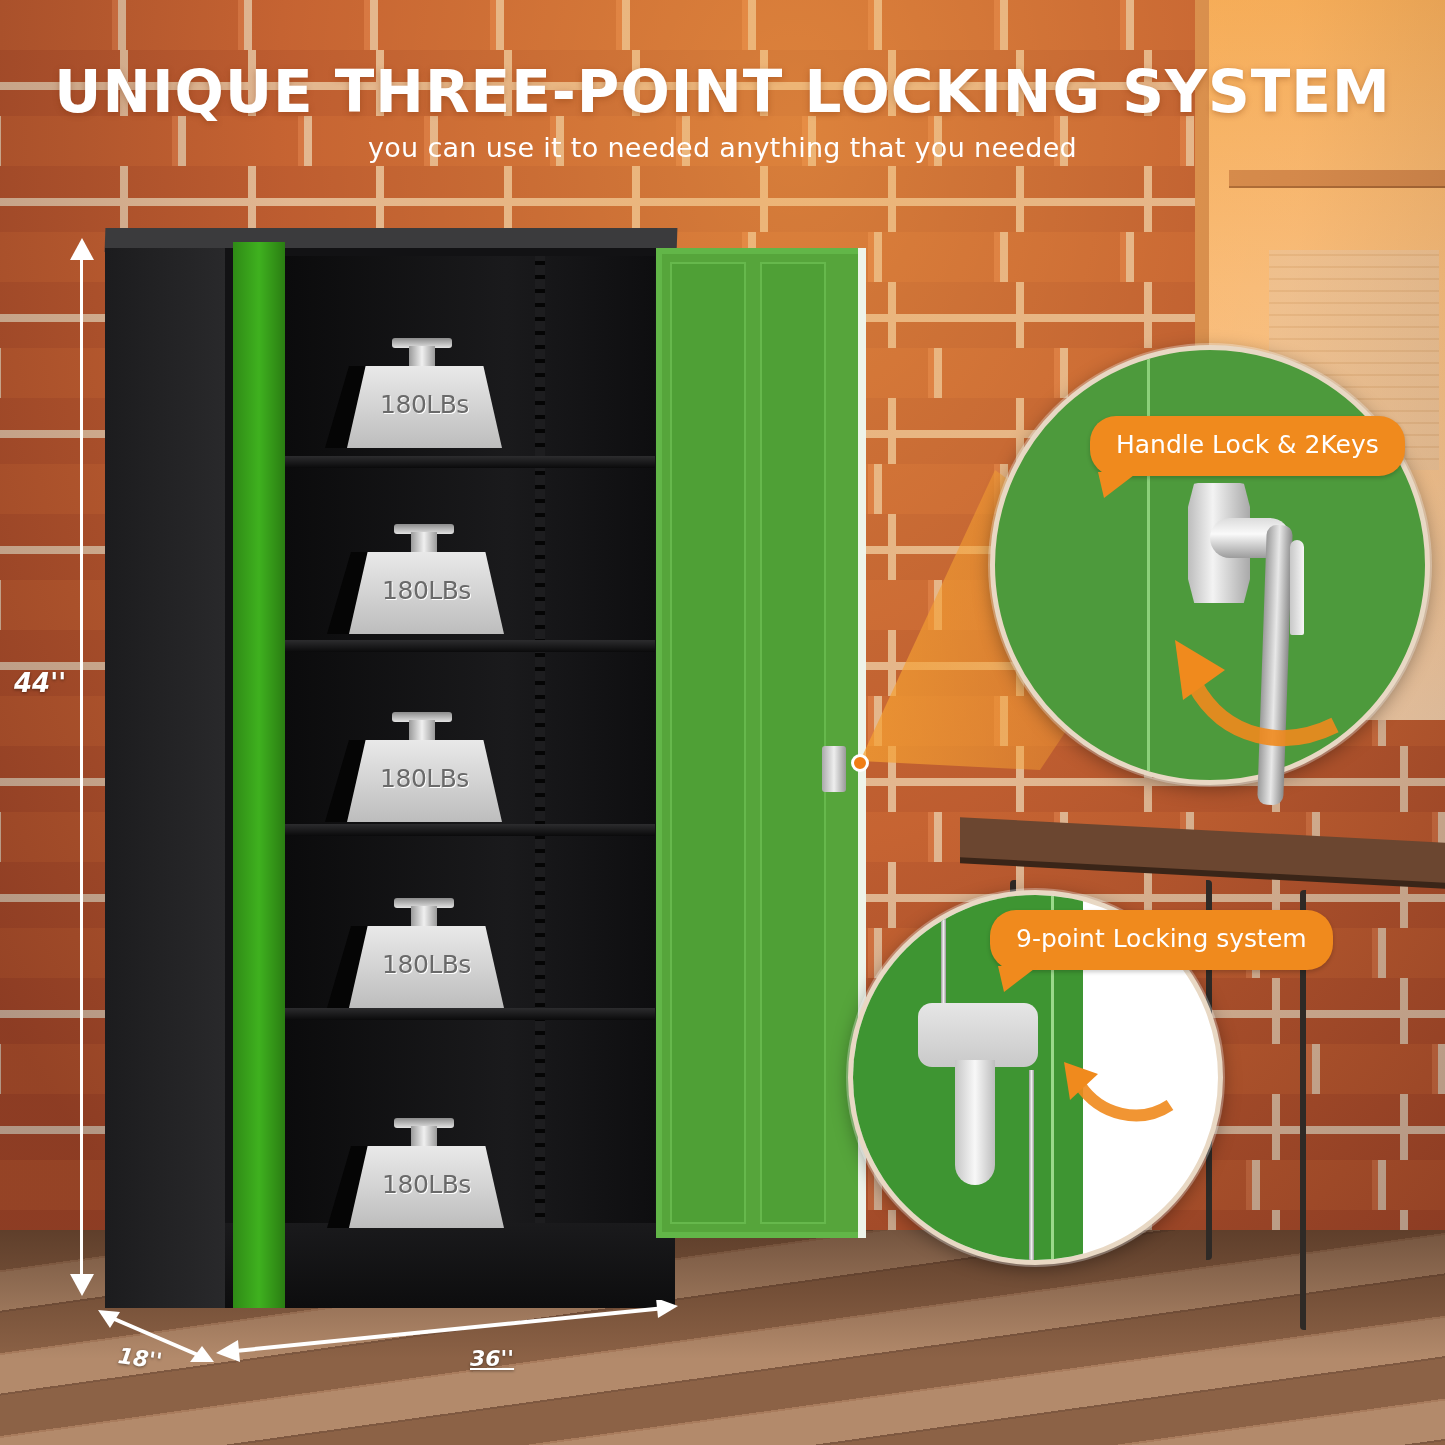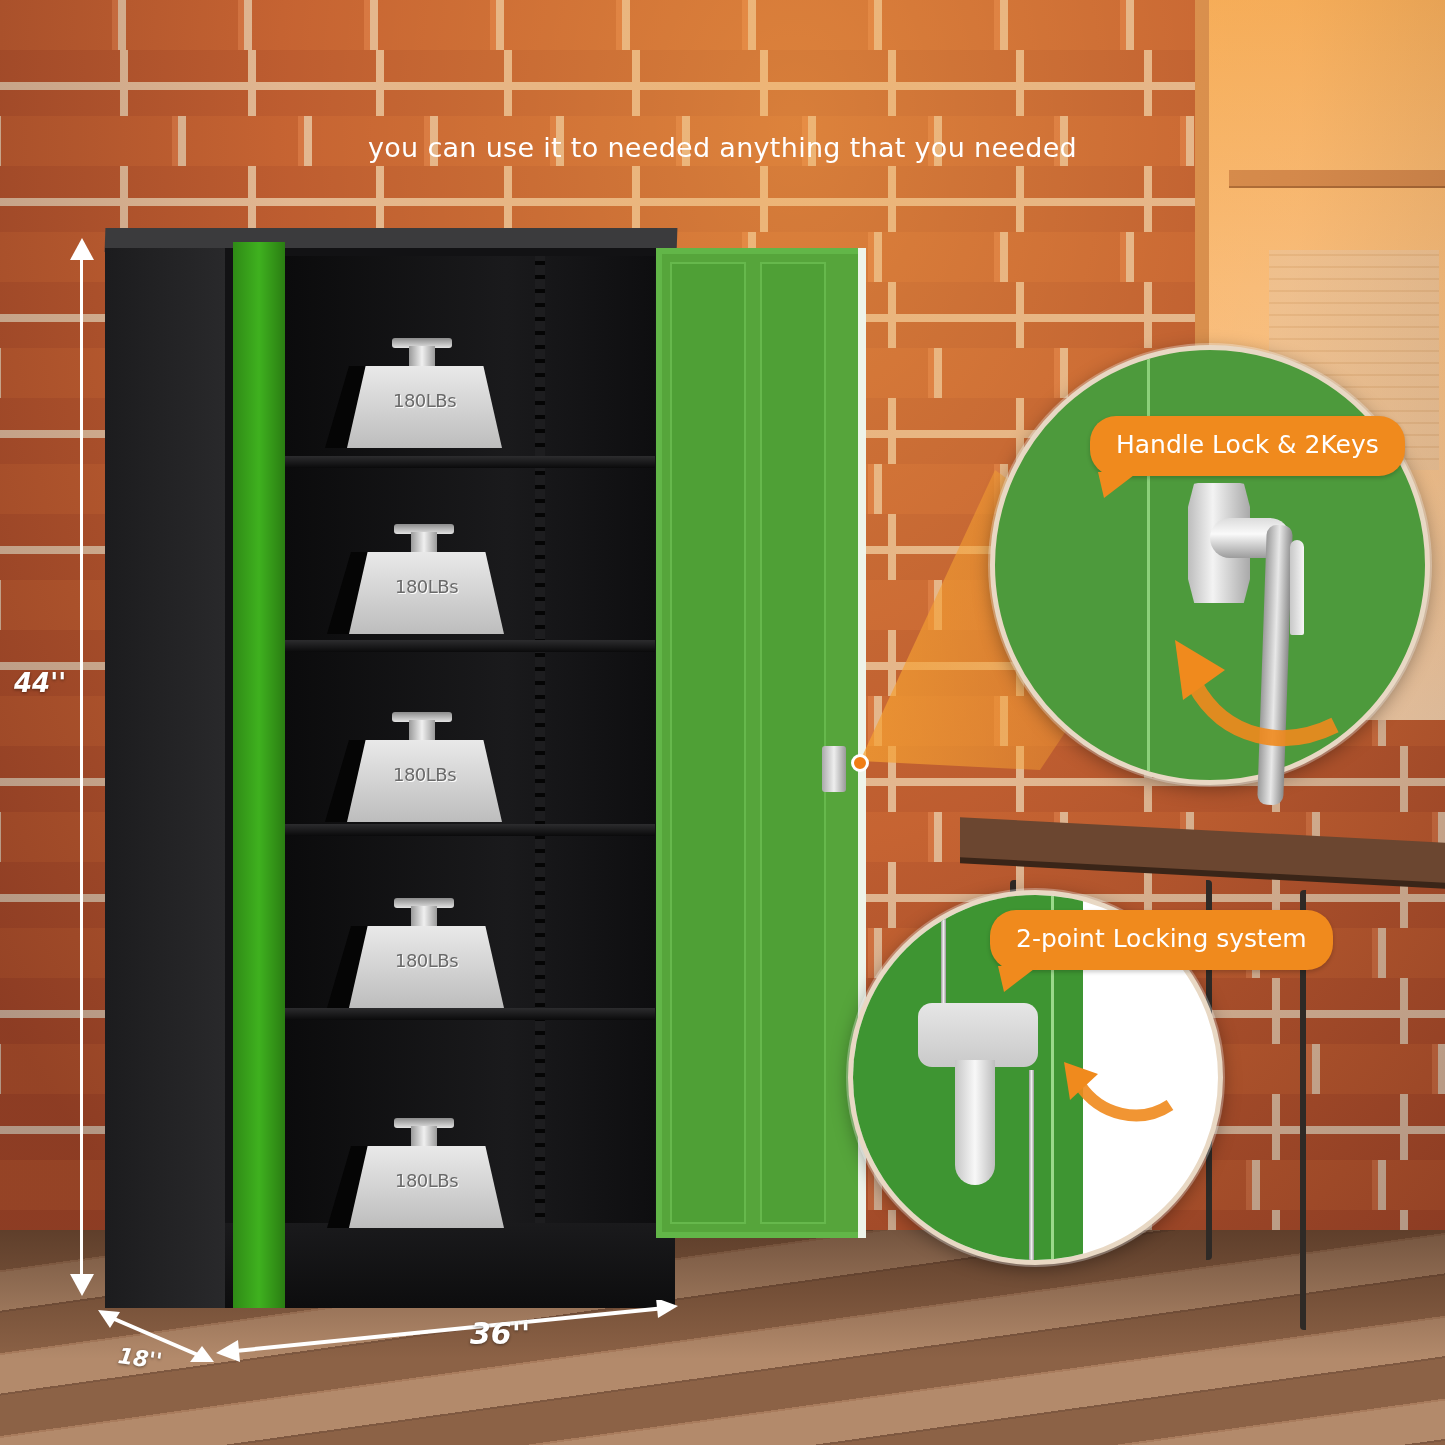--- a/index.html
+++ b/index.html
@@ -45,21 +45,21 @@
   .rail{position:absolute;left:430px;top:28px;width:10px;height:985px;background:repeating-linear-gradient(0deg,#1d1d1f 0 10px,#050505 10px 14px);}
   .shelf{position:absolute;left:178px;width:372px;height:12px;background:linear-gradient(180deg,#2c2c2e,#0a0a0b);}
   .base{position:absolute;left:120px;top:995px;width:450px;height:85px;background:linear-gradient(180deg,#1a1a1c,#0d0d0e);}
   .weight{position:absolute;width:175px;height:110px;}
   .weight .knob-top{position:absolute;left:55px;top:0;width:60px;height:10px;background:linear-gradient(180deg,#8b8b8b,#e3e3e3);border-radius:3px;}
   .weight .knob{position:absolute;left:72px;top:8px;width:26px;height:22px;background:linear-gradient(90deg,#9a9a9a,#f0f0f0,#9a9a9a);}
   .weight .block{position:absolute;left:10px;top:28px;width:155px;height:82px;
     background:linear-gradient(180deg,#e9e9e9,#bdbdbd);
     clip-path:polygon(12% 0,88% 0,100% 100%,0 100%);}
   .weight .shadow{position:absolute;left:-12px;top:28px;width:40px;height:82px;background:#050505;clip-path:polygon(60% 0,100% 0,100% 100%,0 100%);}
-  .weight .label{position:absolute;left:10px;top:52px;width:155px;text-align:center;font-family:"DejaVu Sans",sans-serif;font-size:18px;color:#6a6a6a;text-shadow:1px 1px 0 #fff;letter-spacing:-.5px;}
+  .weight .label{position:absolute;left:10px;top:52px;width:155px;text-align:center;font-family:"DejaVu Sans",sans-serif;font-size:25px;color:#6a6a6a;text-shadow:1px 1px 0 #fff;letter-spacing:-.5px;}
   
   .right-door{position:absolute;left:656px;top:248px;width:210px;height:990px;background:#56a53b;
     box-shadow:inset 0 0 0 6px #62b648;}
   .right-door .panel{position:absolute;top:14px;bottom:14px;background:#4fa036;border:2px solid #66b84c;}
   .right-door .edge{position:absolute;right:0;top:0;width:8px;height:100%;background:#eef4ea;}
   .door-latch{position:absolute;left:822px;top:746px;width:24px;height:46px;background:linear-gradient(90deg,#aaa,#eee,#999);border-radius:3px;}
   .latch-dot{position:absolute;left:851px;top:754px;width:12px;height:12px;border-radius:50%;background:#f07d14;border:3px solid #fff;}
   .beam{position:absolute;left:860px;top:470px;width:300px;height:300px;background:linear-gradient(90deg,rgba(245,160,50,.75),rgba(245,160,50,.25));clip-path:polygon(0 97%,45% 0,100% 40%,60% 100%);}
   
   .dim-line{position:absolute;background:#fff;}
@@ -106,20 +106,21 @@
 
   <div class="warm-overlay"></div>
 
   <div class="floor"></div>
   <div class="floor-shade"></div>
 
   <div class="table-top"></div>
   <div class="stool" style="left:1010px;top:880px;width:190px;height:380px;border-top:none;border-bottom:none;"></div>
   <div class="stool" style="left:1300px;top:890px;width:140px;height:440px;border-top:none;border-bottom:none;"></div>
 
+  <div class="headline">UNIQUE THREE-POINT LOCKING SYSTEM</div>
   <div class="subline">you can use it to needed anything that you needed</div>
 
   <div class="cab">
     <div class="cab-top"></div>
     <div class="cab-side"></div>
     <div class="cab-body"></div>
     <div class="inner"></div>
     <div class="rail"></div>
     <div class="shelf" style="top:228px;"></div>
     <div class="shelf" style="top:412px;"></div>
@@ -185,21 +186,21 @@
 
   <svg style="position:absolute;left:90px;top:1300px;" width="600" height="70">
     <line x1="15" y1="15" x2="115" y2="58" stroke="#fff" stroke-width="4"></line>
     <polygon points="8,10 30,12 20,28" fill="#fff"></polygon>
     <polygon points="124,62 100,62 112,46" fill="#fff"></polygon>
     <line x1="135" y1="52" x2="575" y2="8" stroke="#fff" stroke-width="4"></line>
     <polygon points="126,53 148,40 150,62" fill="#fff"></polygon>
     <polygon points="588,6 566,-2 568,18" fill="#fff"></polygon>
   </svg>
   <div class="dim-label" style="left:118px;top:1346px;font-size:22px;transform:rotate(8deg);">18''</div>
-  <div class="dim-label" style="left:470px;top:1316px;font-size:30px;">36''</div>
+  <div class="dim-label" style="left:470px;top:1346px;font-size:22px;text-decoration:underline;">36''</div>
 
   <div class="zoom-circle zc1">
     <div class="seam"></div>
   </div>
   <div class="handle-plate"></div>
   <div class="handle-barrel"></div>
   <div class="handle-lever"></div>
   <div class="key"></div>
   <svg class="curve-arrow" style="left:1165px;top:640px;" width="180" height="120">
     <path d="M170,85 C120,110 60,100 30,45" stroke="#f08a1d" stroke-width="16" fill="none" opacity=".9"></path>
@@ -212,14 +213,14 @@
     <div class="strip"></div>
     <div class="rod" style="left:88px;top:0;height:130px;"></div>
     <div class="rod" style="left:176px;top:175px;height:190px;"></div>
   </div>
   <div class="latch-plate"></div>
   <div class="latch-tongue"></div>
   <svg class="curve-arrow" style="left:1060px;top:1060px;" width="120" height="70">
     <path d="M110,45 C80,65 40,55 20,25" stroke="#f08a1d" stroke-width="12" fill="none" opacity=".9"></path>
     <polygon points="4,2 38,14 10,40" fill="#f08a1d"></polygon>
   </svg>
-  <div class="callout" style="left:990px;top:910px;">2-point Locking system</div>
+  <div class="callout" style="left:990px;top:910px;">9-point Locking system</div>
 </div>
 
 </body></html>

